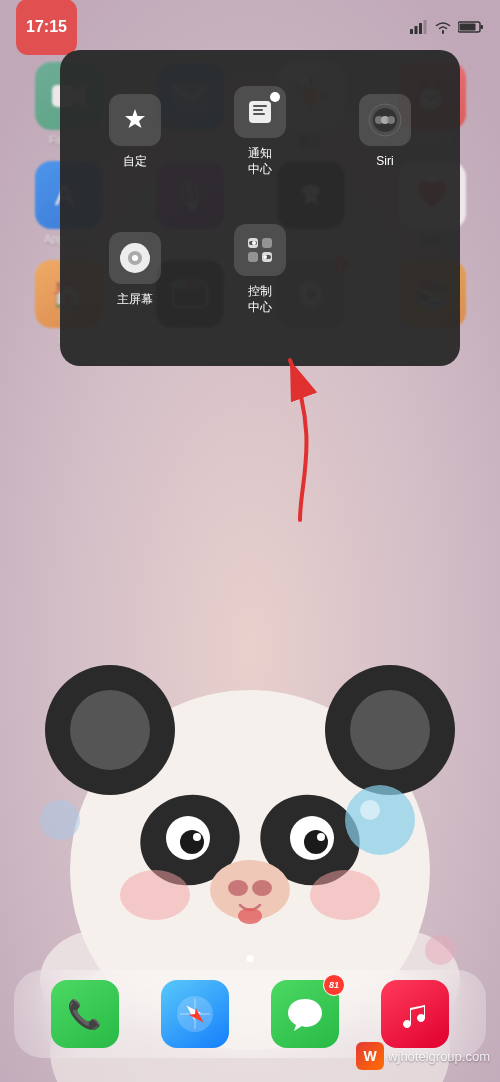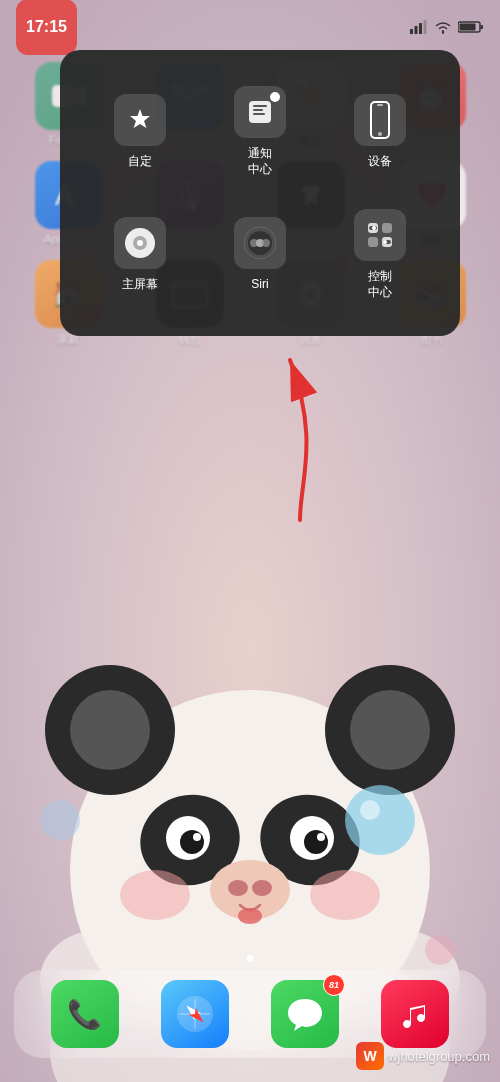--- a/index.html
+++ b/index.html
@@ -163,21 +163,21 @@
       top: 50px;
       left: 60px;
       right: 40px;
       background: rgba(40, 40, 40, 0.95);
       border-radius: 20px;
       padding: 20px;
       z-index: 200;
       display: grid;
       grid-template-columns: 1fr 1fr 1fr;
       grid-template-rows: auto auto auto;
-      gap: 0;
+      gap: 15px;
     }
 
     .menu-item {
       display: flex;
       flex-direction: column;
       align-items: center;
       justify-content: center;
       padding: 16px 8px;
       gap: 8px;
       cursor: pointer;
@@ -511,58 +511,48 @@
         <rect x="4" y="4" width="22" height="22" rx="4" fill="white" opacity="0.9"></rect>
         <rect x="8" y="8" width="14" height="2" rx="1" fill="#555"></rect>
         <rect x="8" y="12" width="10" height="2" rx="1" fill="#555"></rect>
         <rect x="8" y="16" width="12" height="2" rx="1" fill="#555"></rect>
       </svg>
       <div class="notif-dot"></div>
     </div>
     <span class="menu-item-label">通知<br>中心</span>
   </div>
 
-  <div class="menu-item">
-    <div class="menu-item-icon">
-      <svg width="22" height="38" viewBox="0 0 22 38">
-        <rect x="2" y="1" width="18" height="36" rx="4" fill="none" stroke="white" stroke-width="2"></rect>
-        <rect x="8" y="3" width="6" height="2" rx="1" fill="white" opacity="0.6"></rect>
-        <circle cx="11" cy="33" r="2" fill="white" opacity="0.6"></circle>
-      </svg>
-    </div>
-    <span class="menu-item-label">设备</span>
-  </div>
-
-  <div class="menu-item">
-    <div class="menu-item-icon">
-      <svg width="36" height="36" viewBox="0 0 36 36">
-        <circle cx="18" cy="18" r="15" fill="white" opacity="0.9"></circle>
-        <circle cx="18" cy="18" r="7" fill="#aaa"></circle>
-        <circle cx="18" cy="18" r="3" fill="white"></circle>
-      </svg>
-    </div>
-    <span class="menu-item-label">主屏幕</span>
-  </div>
 
   <div class="menu-item">
     <div class="menu-item-icon">
       <svg width="36" height="36" viewBox="0 0 36 36">
         <circle cx="18" cy="18" r="16" fill="none" stroke="#666" stroke-width="1"></circle>
         <circle cx="18" cy="18" r="12" fill="#333"></circle>
         <circle cx="12" cy="18" r="4" fill="#888" opacity="0.8"></circle>
         <circle cx="18" cy="18" r="4" fill="#aaa"></circle>
         <circle cx="24" cy="18" r="4" fill="#888" opacity="0.8"></circle>
       </svg>
     </div>
     <span class="menu-item-label">Siri</span>
   </div>
 
   <div class="menu-item">
     <div class="menu-item-icon">
       <svg width="36" height="36" viewBox="0 0 36 36">
+        <circle cx="18" cy="18" r="15" fill="white" opacity="0.9"></circle>
+        <circle cx="18" cy="18" r="7" fill="#aaa"></circle>
+        <circle cx="18" cy="18" r="3" fill="white"></circle>
+      </svg>
+    </div>
+    <span class="menu-item-label">主屏幕</span>
+  </div>
+
+  <div class="menu-item">
+    <div class="menu-item-icon">
+      <svg width="36" height="36" viewBox="0 0 36 36">
         <rect x="6" y="6" width="10" height="10" rx="3" fill="white" opacity="0.8"></rect>
         <rect x="20" y="6" width="10" height="10" rx="3" fill="white" opacity="0.4"></rect>
         <rect x="6" y="20" width="10" height="10" rx="3" fill="white" opacity="0.4"></rect>
         <rect x="20" y="20" width="10" height="10" rx="3" fill="white" opacity="0.8"></rect>
 
         <rect x="7" y="9" width="8" height="4" rx="2" fill="#555"></rect>
         <circle cx="12" cy="11" r="2" fill="white"></circle>
 
         <rect x="21" y="23" width="8" height="4" rx="2" fill="#555"></rect>
         <circle cx="23" cy="25" r="2" fill="white"></circle>

